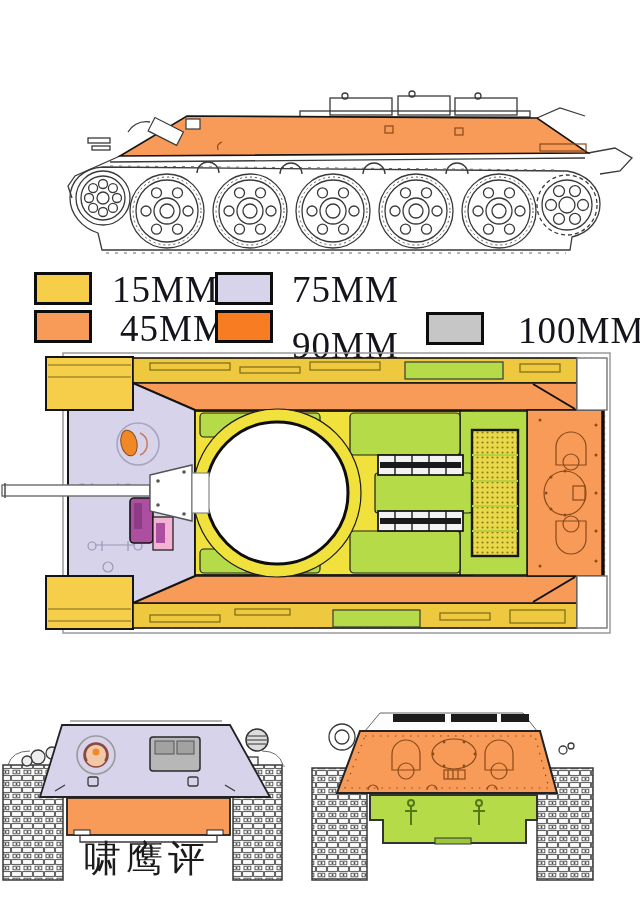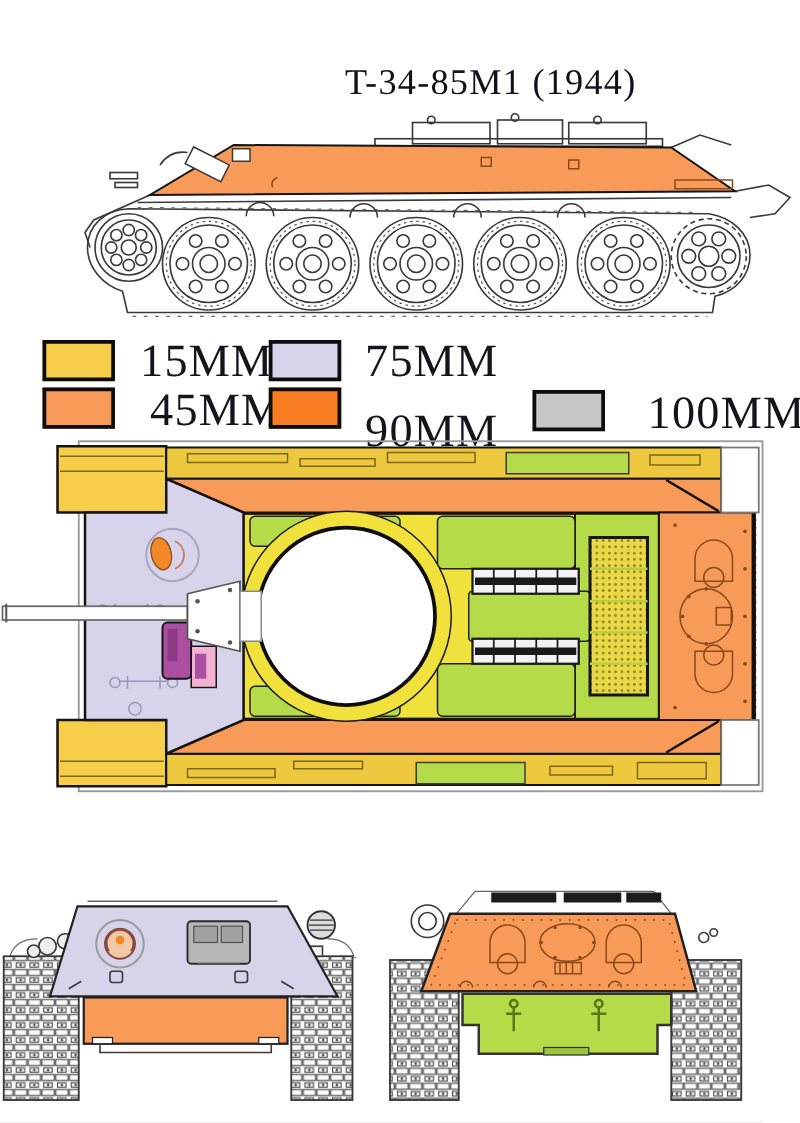--- a/index.html
+++ b/index.html
@@ -16,21 +16,20 @@
   .wht{fill:#ffffff;stroke:#777;stroke-width:1.4;}
   .det{fill:none;stroke:#7a6a18;stroke-width:1.2;}
   .detv{fill:none;stroke:#9a97b8;stroke-width:1.2;}
   .deto{fill:none;stroke:#8a4a1a;stroke-width:1.2;}
 </style>
 </head>
 <body>
 
 <div id="page">
 
-  <div id="title" class="abs">T-34-85M1 (1944)</div>
 
   <svg style="left:0;top:86px" width="640" height="178" viewBox="0 0 640 178">
     <defs>
       <pattern id="tp" width="11" height="12" patternUnits="userSpaceOnUse">
         <rect width="11" height="12" fill="#fcfcfc"></rect>
         <rect x="0.6" y="0.6" width="9.8" height="4.8" fill="none" stroke="#4a4a4a" stroke-width="0.9"></rect>
         <rect x="2" y="7.2" width="6.8" height="3.6" fill="none" stroke="#4a4a4a" stroke-width="0.9"></rect>
         <circle cx="5.5" cy="9" r="1" fill="#444"></circle>
       </pattern>
       <pattern id="dots" width="5" height="5" patternUnits="userSpaceOnUse">
@@ -371,14 +370,15 @@
       <g stroke="#55771a" stroke-width="2" fill="none">
         <path d="M106,107 v20 M100,113 h12"></path>
           <circle cx="106" cy="105" r="3"></circle>
         <path d="M174,107 v20 M168,113 h12"></path>
           <circle cx="174" cy="105" r="3"></circle>
       </g>
       <rect x="130" y="140" width="36" height="6" fill="#9cc53e" stroke="#333" stroke-width="1"></rect>
     </g>
   </svg>
 
+  <div id="watermark" class="abs">啸鹰评</div>
 
 </div>
 
 </body></html>

